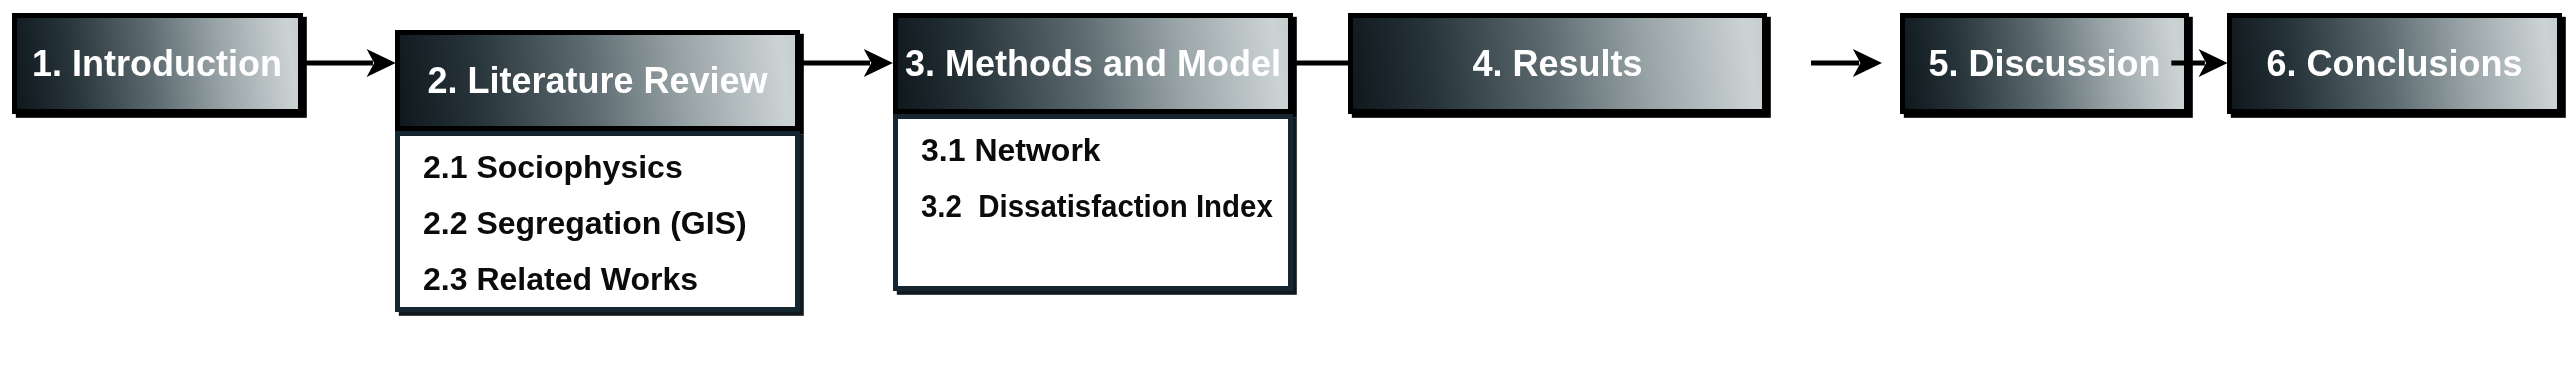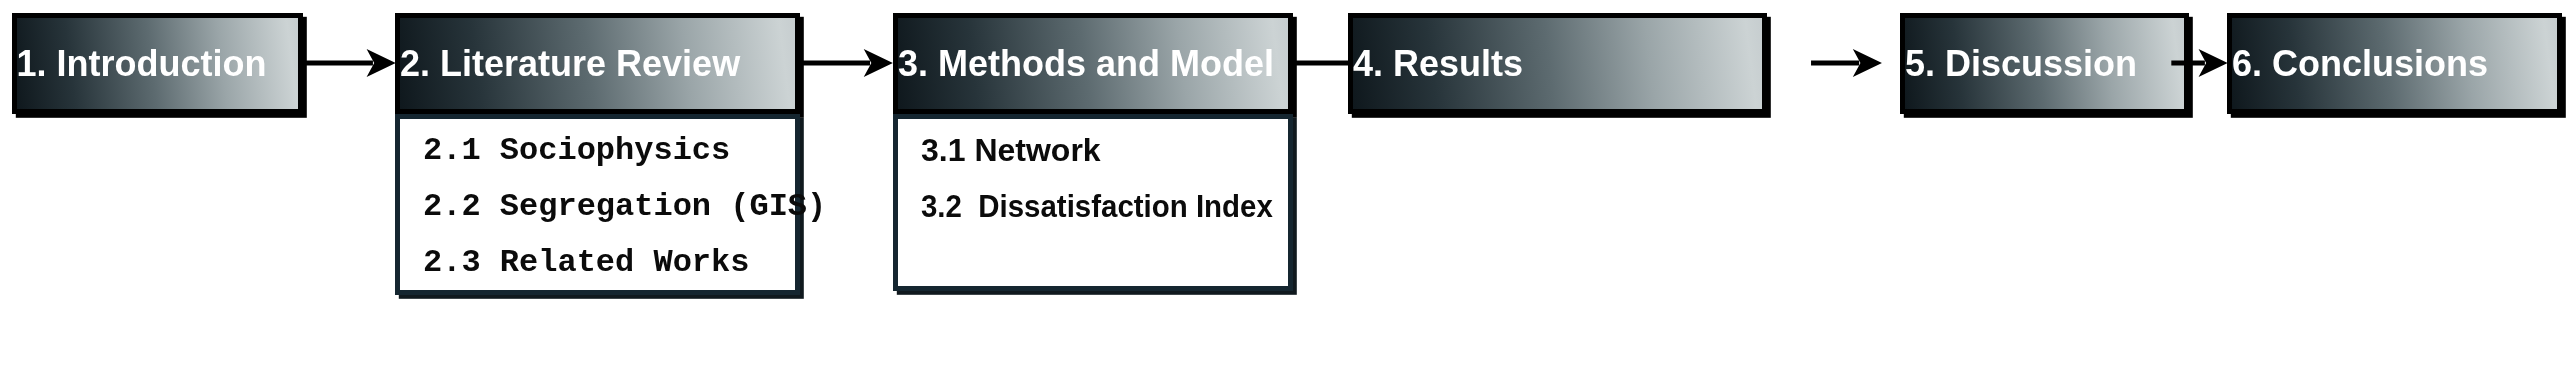--- a/index.html
+++ b/index.html
@@ -14,20 +14,21 @@
   .hdr{
     position:absolute;
     top:13.4px;
     height:101px;
     box-sizing:border-box;
     border:5.1px solid #000000;
     background:linear-gradient(83deg,#0f181d 0%,#27343a 20%,#5d6b70 48%,#9aa5a8 72%,#ccd3d4 96%,#c6cdcf 100%);
     box-shadow:3.8px 3.8px 0 #000000;
     display:flex;
     align-items:center;
+    justify-content:center;
   }
   .hdr-label{
     color:#ffffff;
     font-size:36px;
     font-weight:bold;
     white-space:pre;
     letter-spacing:0px;
   }
   .sub{
     position:absolute;
@@ -53,22 +54,22 @@
     white-space:pre;
   }
   .item.narrow{
     display:inline-block;
     transform:scaleX(0.92);
     transform-origin:0 50%;
   }
   .arrow{position:absolute;top:44px;height:38px;}
   
   #n1{left:11.5px;width:291px;}
-  #n2h,#n2s{left:395px;width:405px;}
-  #n2s{height:181px;font-family:Liberation Mono, monospace;}
+  #n2h,#n2s{left:395px;width:405px;margin-top:17px;}
+  #n2s{height:181px;}
   #n3h,#n3s{left:893px;width:400px;}
   #n3s{height:177px;}
   #n4h,#n4s{left:1348px;width:419px;}
   #n4s{height:237px;}
   #n5{left:1882px;width:289px;margin-left:18px;}
   #n6{left:2227px;width:335px;}
   #a1{left:303px;width:93px;}
   #a2{left:799px;width:94px;}
   #a3{left:1293px;width:99px;}
   #a4{left:1811px;width:71px;}

